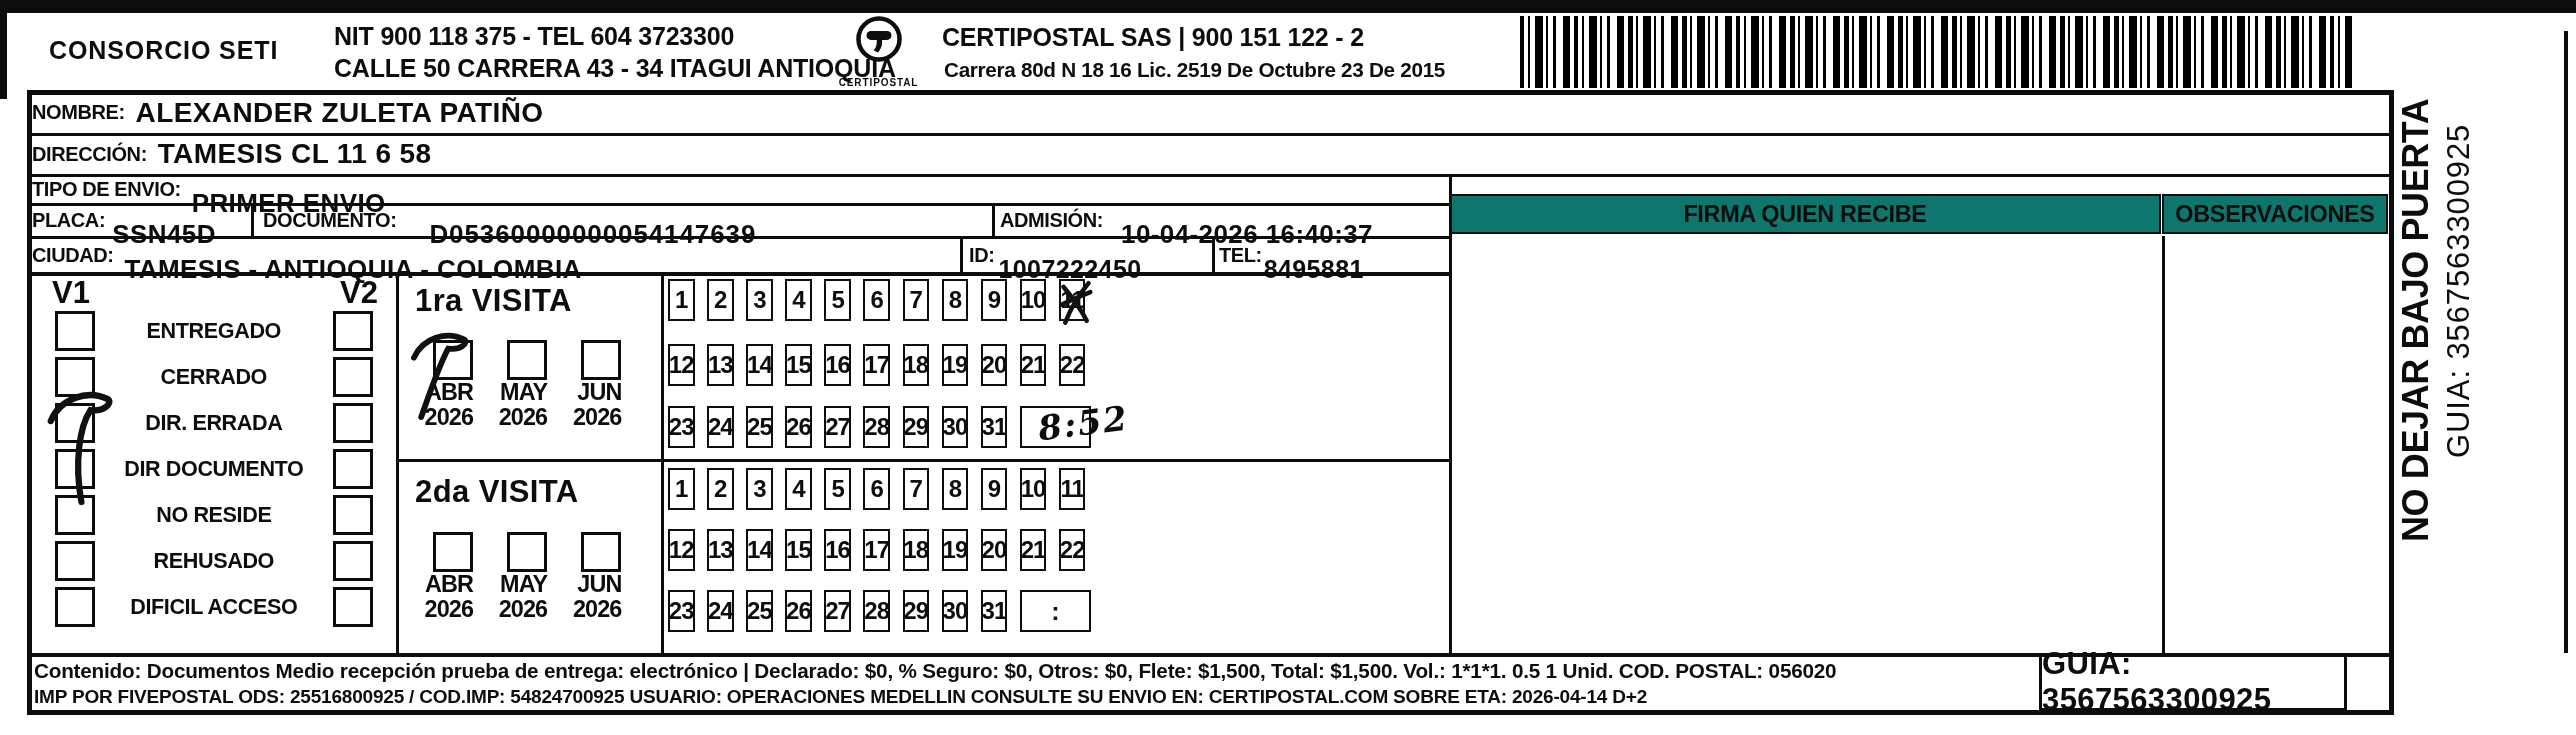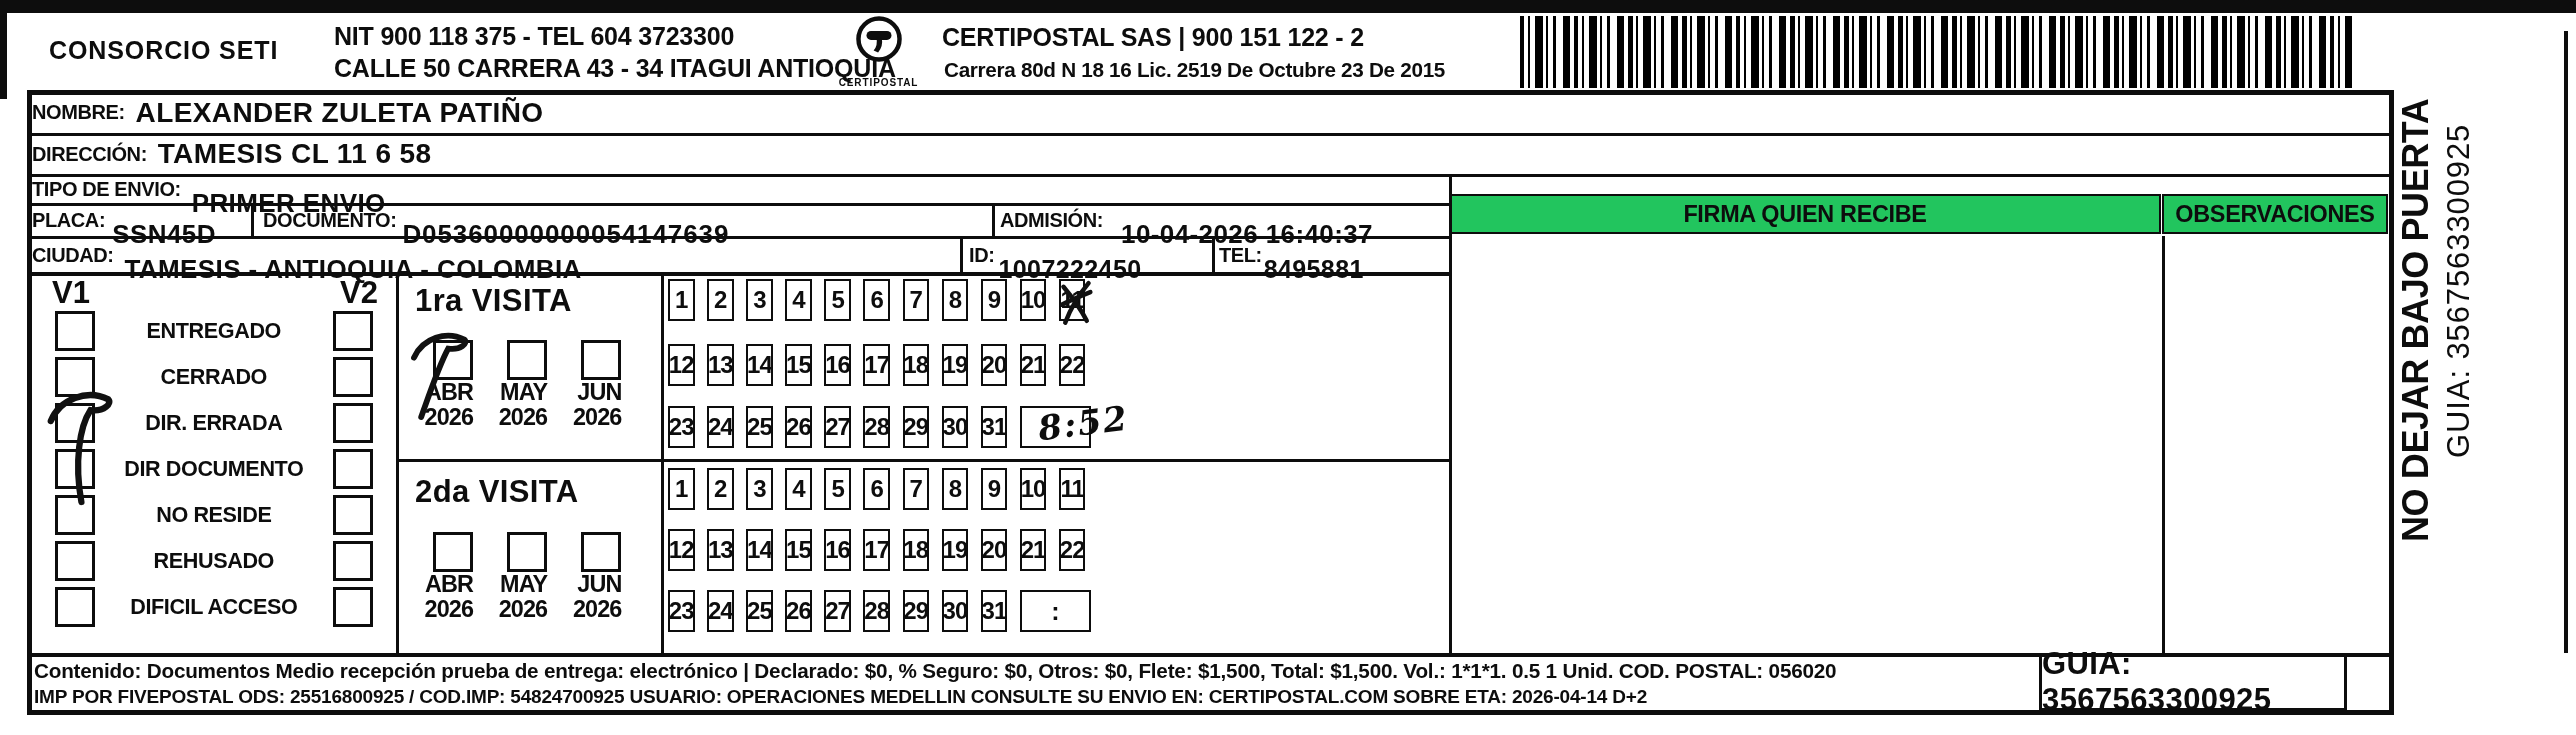--- a/index.html
+++ b/index.html
@@ -43,21 +43,21 @@
   .dayrow{position:absolute;display:flex;gap:12.6px;}
   .daybox{position:relative;width:22.5px;height:38px;border:2.7px solid #0d0d0d;display:flex;
     align-items:center;justify-content:center;font-size:24px;font-weight:700;letter-spacing:-0.9px;}
   .timebox{position:relative;width:67px;height:38px;border:2.7px solid #0d0d0d;display:flex;
     align-items:center;justify-content:center;font-size:25px;font-weight:800;}
   .scr{position:absolute;left:-5.4px;top:-5.4px;pointer-events:none;}
   .hand{position:absolute;left:1038px;top:403px;font-family:"DejaVu Serif",serif;font-style:italic;
     font-weight:900;font-size:34px;transform:rotate(-7deg);letter-spacing:1.8px;}
   
   .hdrcell{position:absolute;border:2.7px solid #0d0d0d;display:flex;align-items:center;justify-content:center;
-    font-size:23.4px;font-weight:800;letter-spacing:-0.3px;background:#22c55e;}
+    font-size:23.4px;font-weight:800;letter-spacing:-0.3px;background:#0f766e;}
   
   #sideblock{position:absolute;left:2395px;top:94px;width:583px;height:124px;
     transform-origin:0 0;transform:rotate(-90deg) translateX(-583px);
     display:flex;flex-direction:column;}
   #sideblock .w1{font-size:36px;font-weight:900;letter-spacing:-0.4px;padding-left:135px;}
   #sideblock .w2{font-size:31px;font-weight:400;letter-spacing:0.9px;padding-left:219px;margin-top:3.6px;}
   
   .ft1{font-size:20.7px;font-weight:600;letter-spacing:-0.2px;}
   .ft2{font-size:19px;font-weight:700;letter-spacing:-0.2px;}
   .guiabox{position:absolute;left:2039px;top:653px;width:302px;height:52px;border:3.6px solid #0d0d0d;
@@ -97,21 +97,21 @@
   </div>
   <div class="fieldrow" style="left:32px;top:175px;height:29px;">
     <span class="lbl">TIPO DE ENVIO:</span>
     <span class="val">PRIMER ENVIO</span>
   </div>
 
   <div class="fieldrow" style="left:32px;top:205px;height:31px;gap:7.2px;align-items:center;">
     <span class="lbl">PLACA:</span>
     <span class="val">SSN45D</span>
   </div>
-  <div class="fieldrow" style="left:263px;top:205px;height:31px;gap:6px;">
+  <div class="fieldrow" style="left:263px;top:205px;height:31px;gap:33px;">
     <span class="lbl">DOCUMENTO:</span>
     <span class="val" style="letter-spacing:0.9px;">D05360000000054147639</span>
   </div>
   <div class="fieldrow" style="left:1000px;top:205px;height:31px;gap:18px;">
     <span class="lbl">ADMISIÓN:</span>
     <span class="val">10-04-2026 16:40:37</span>
   </div>
 
   <div class="fieldrow" style="left:32px;top:238px;height:35px;">
     <span class="lbl">CIUDAD:</span>

